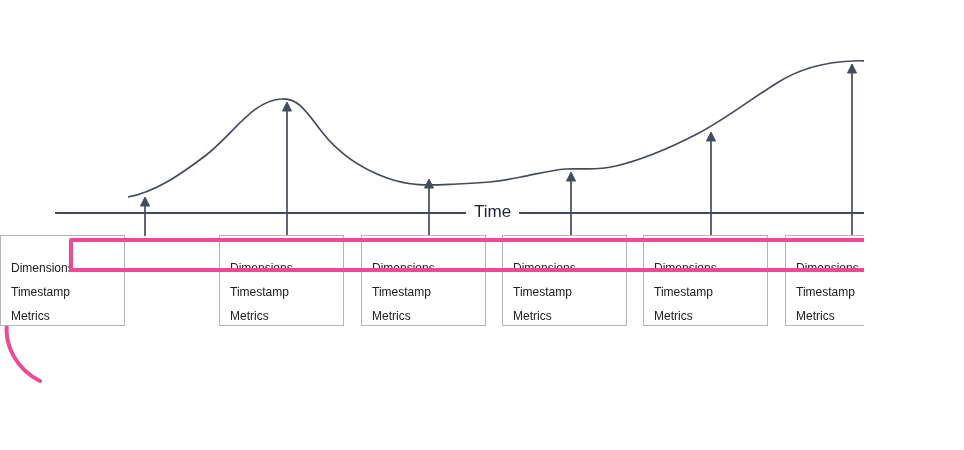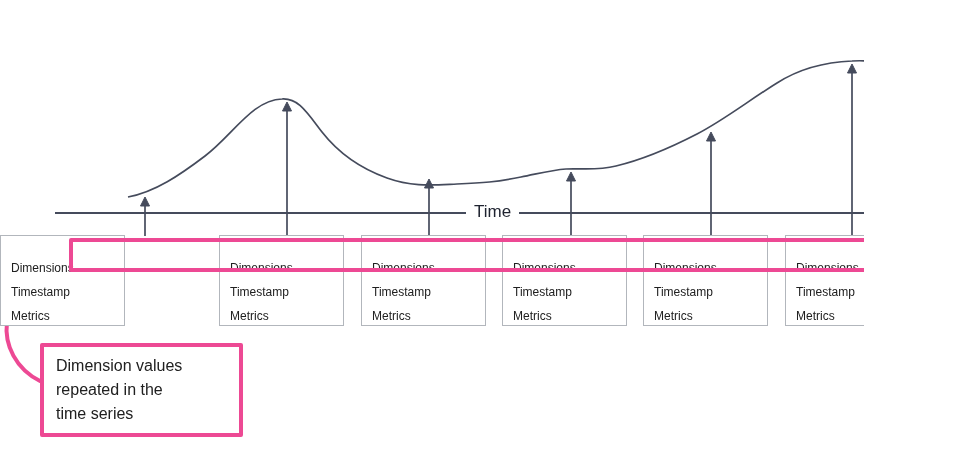--- a/index.html
+++ b/index.html
@@ -168,20 +168,17 @@
     <span class="field">Metrics</span>
   </div>
   <div class="record-box">
     <span class="field">Dimensions</span>
     <span class="field">Timestamp</span>
     <span class="field">Metrics</span>
   </div>
 
   <div class="highlight-band"></div>
 
-  <div class="callout">Dimension values
-repeated in the
-time series</div>
 
   <div class="artifact h"></div>
   <div class="artifact v"></div>
 
 </div>
 
 </body></html>

